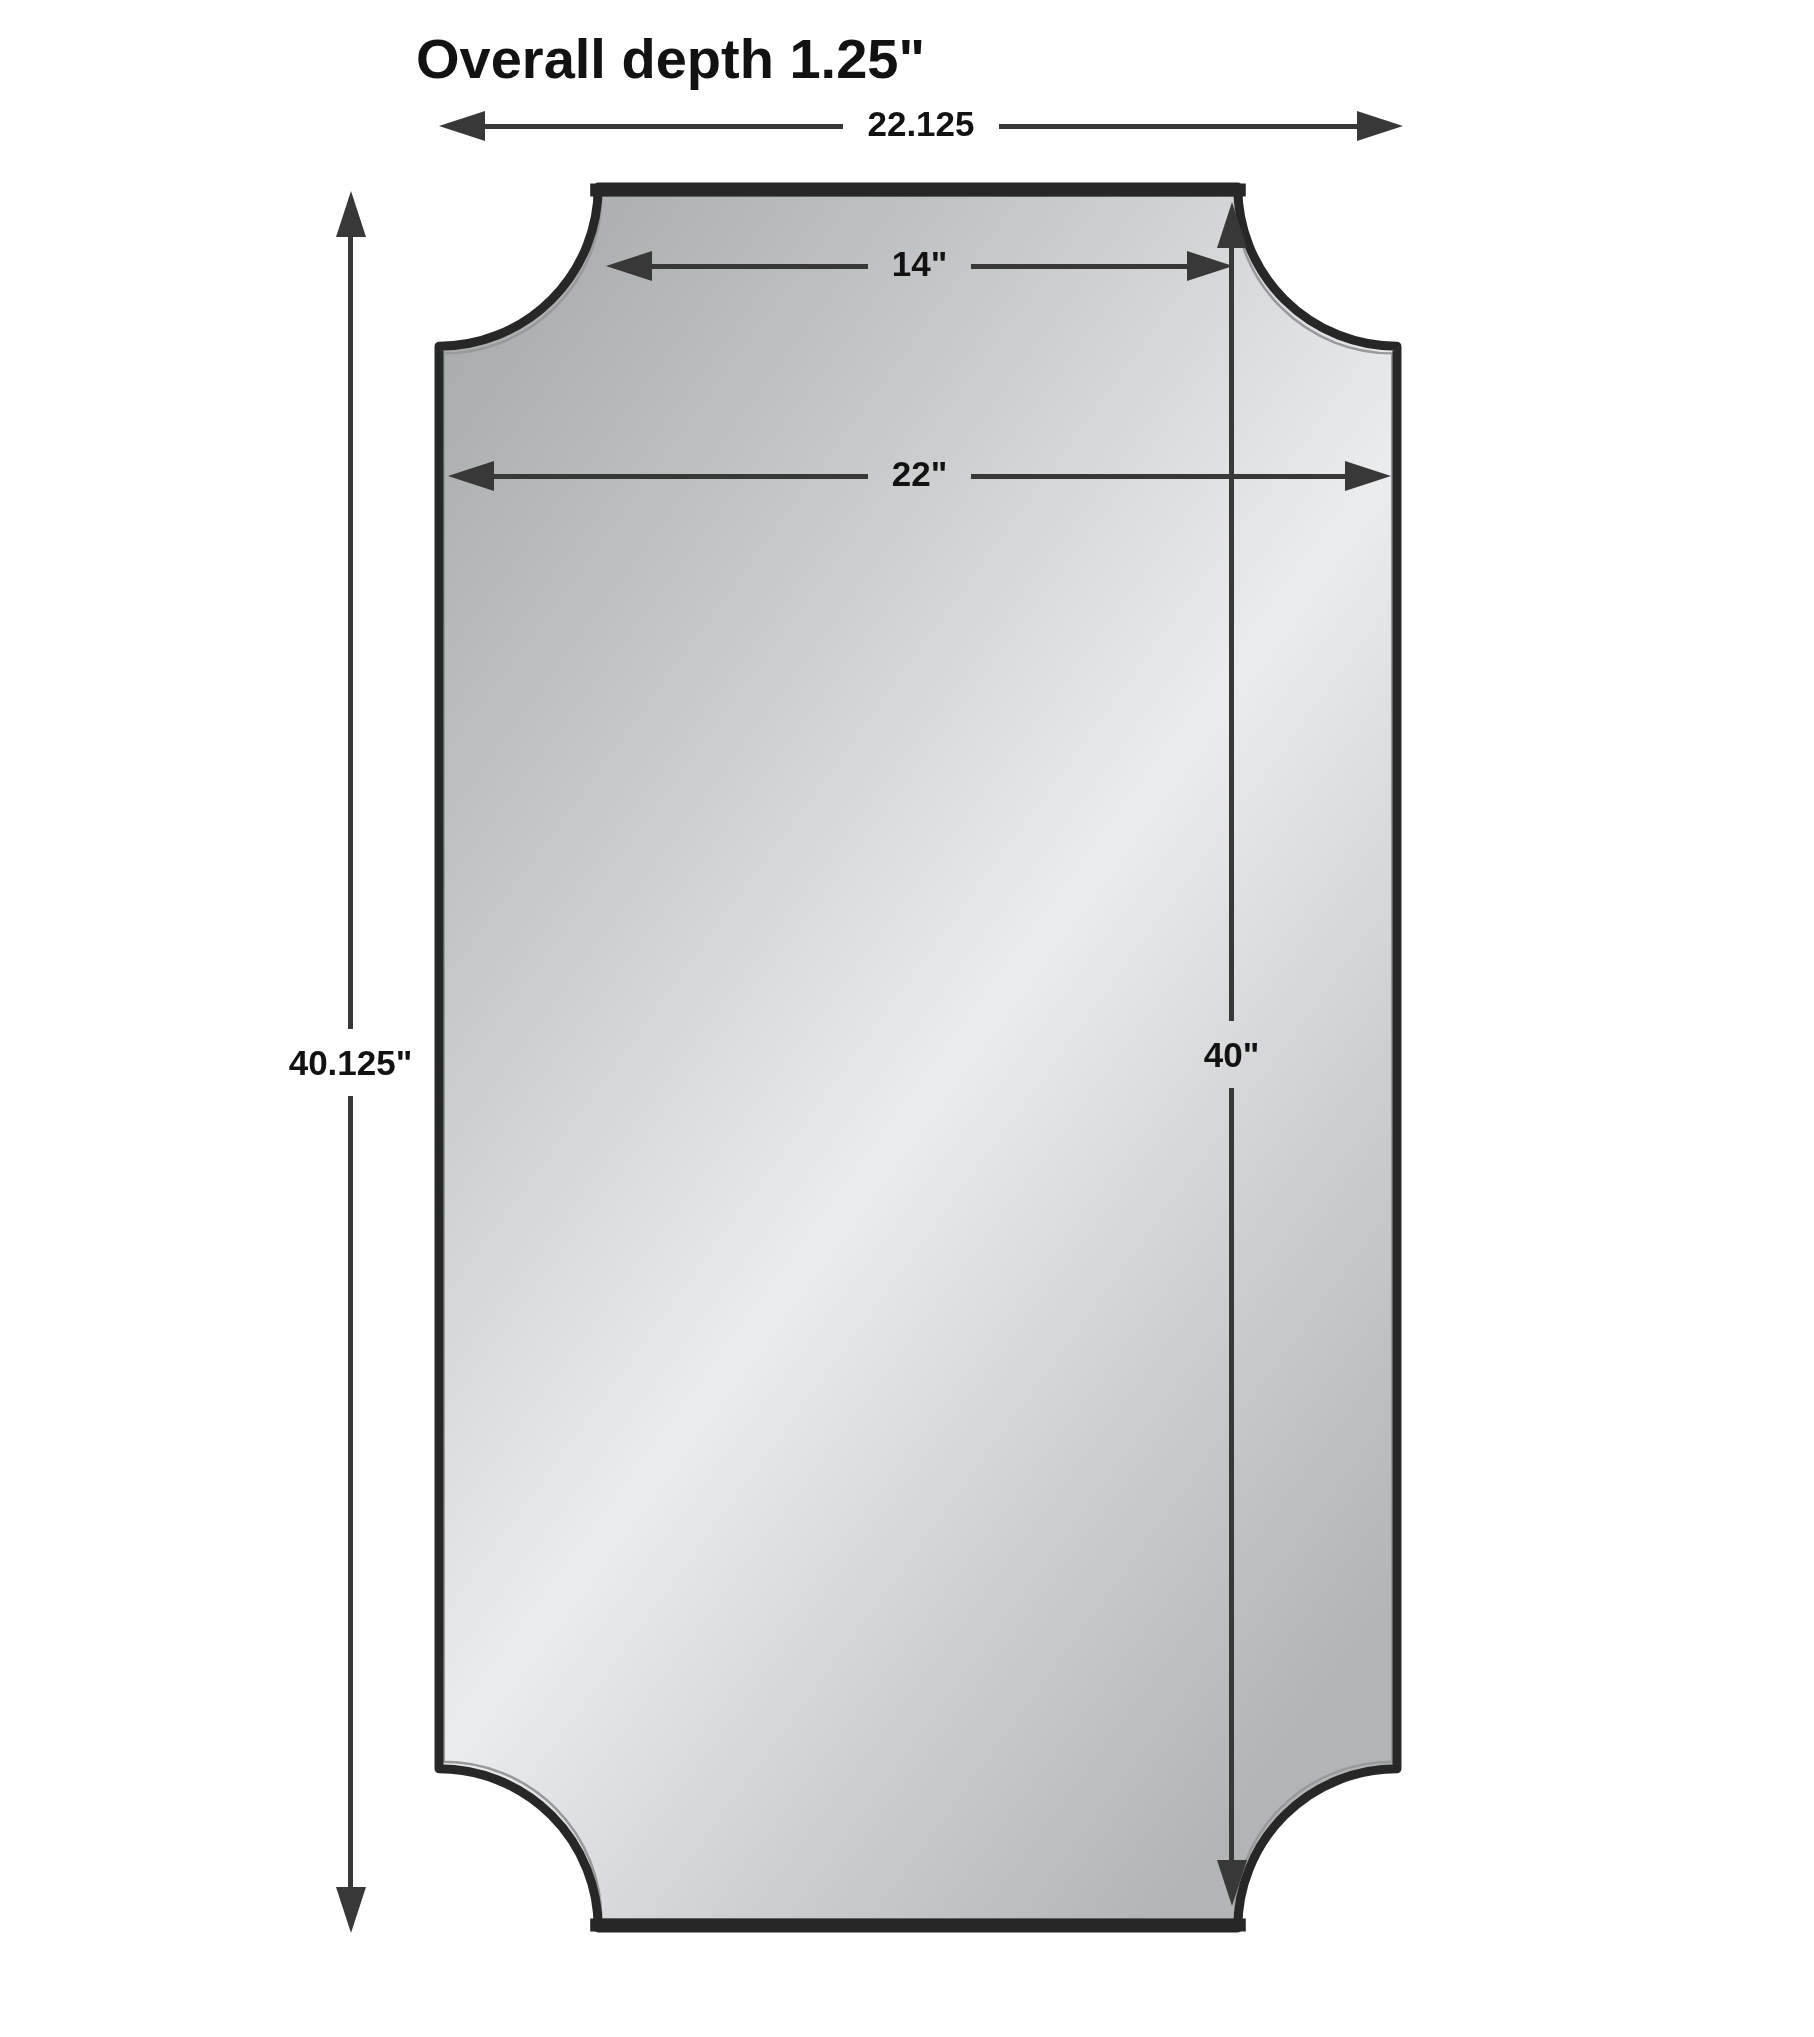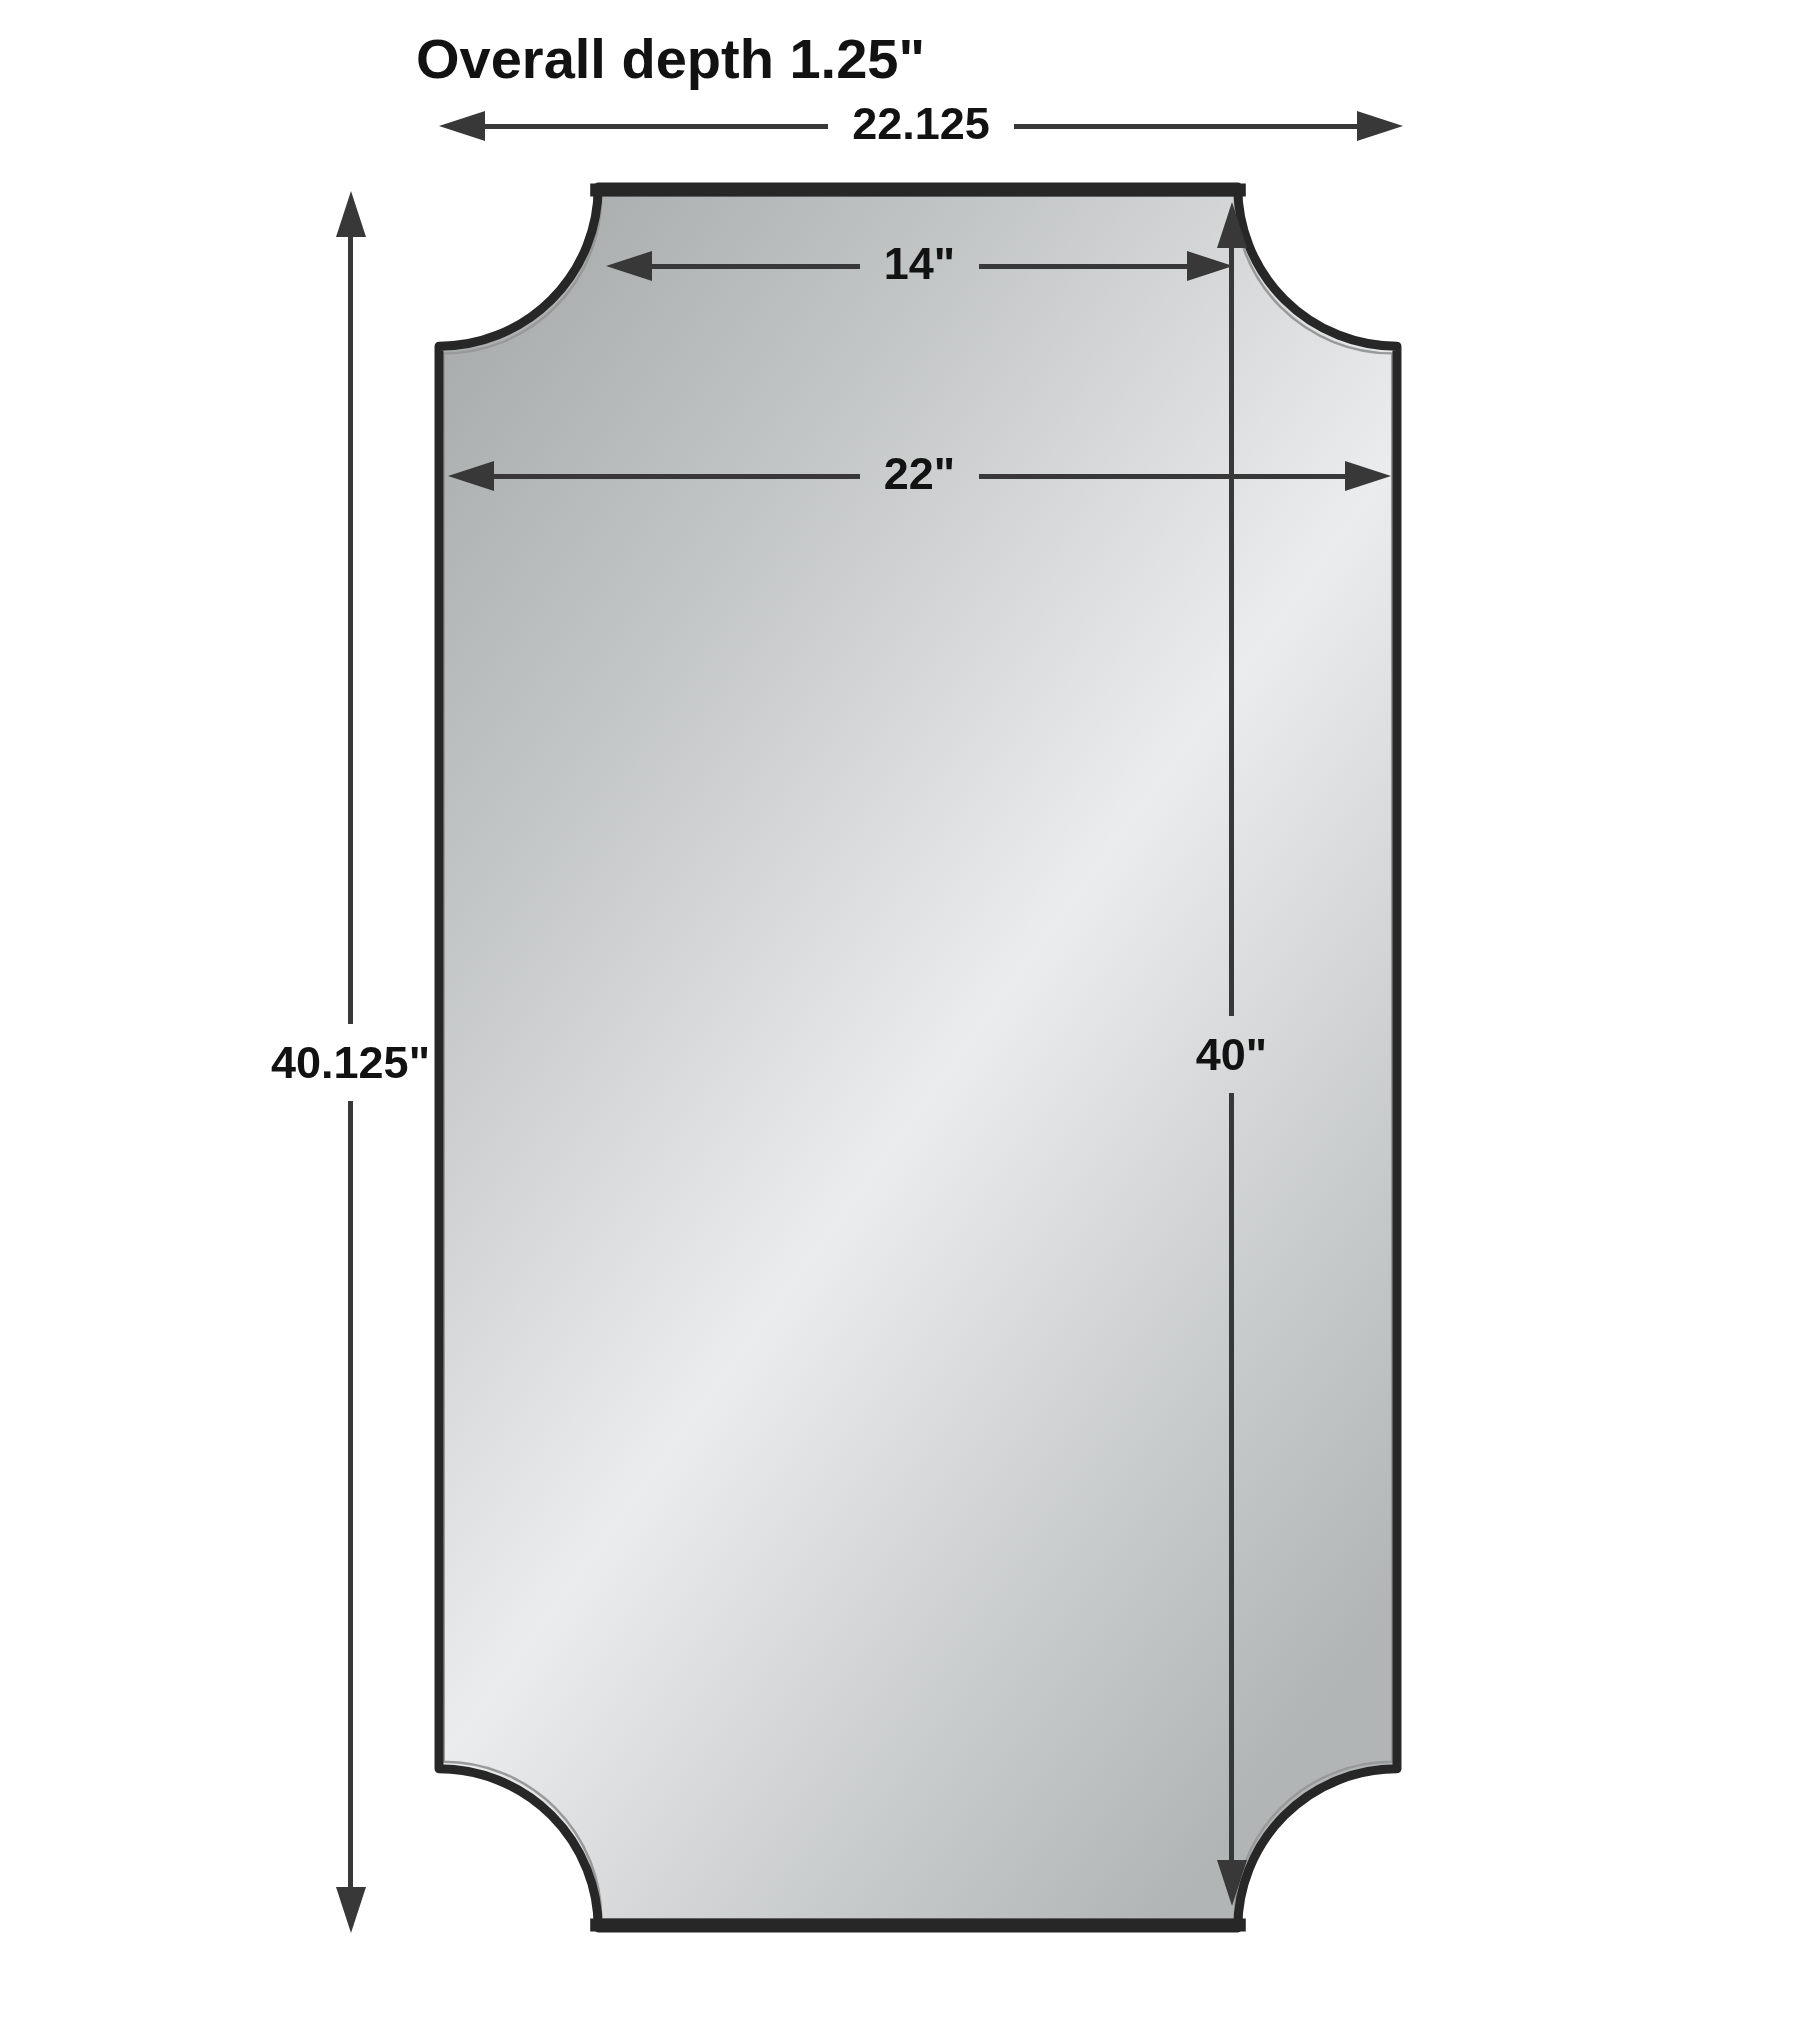--- a/index.html
+++ b/index.html
@@ -23,21 +23,21 @@
     position:absolute;
     display:flex; align-items:center;
     height:36px;
   }
   .v-dim {
     position:absolute;
     display:flex; flex-direction:column; align-items:center;
     width:179px;
   }
   .dim-label {
-    font-size:45px; font-weight:bold; color:#121212;
+    font-size:35px; font-weight:bold; color:#121212;
     white-space:nowrap; line-height:1;
   }
   .h-dim .dim-label { margin:0 24px; transform:translateY(-3px); }
   .v-dim .dim-label { margin:16px 0; }
   .h-line { flex:1 1 auto; height:5px; background:#383838; }
   .v-line { flex:1 1 auto; width:5px; background:#383838; }
   .ah { width:0; height:0; border-style:solid; flex:0 0 auto; }
   .ah-left  { border-width:15px 46px 15px 0; border-color:transparent #383838 transparent transparent; }
   .ah-right { border-width:15px 0 15px 46px; border-color:transparent transparent transparent #383838; }
   .ah-up    { border-width:0 15px 46px 15px; border-color:transparent transparent #383838 transparent; }

